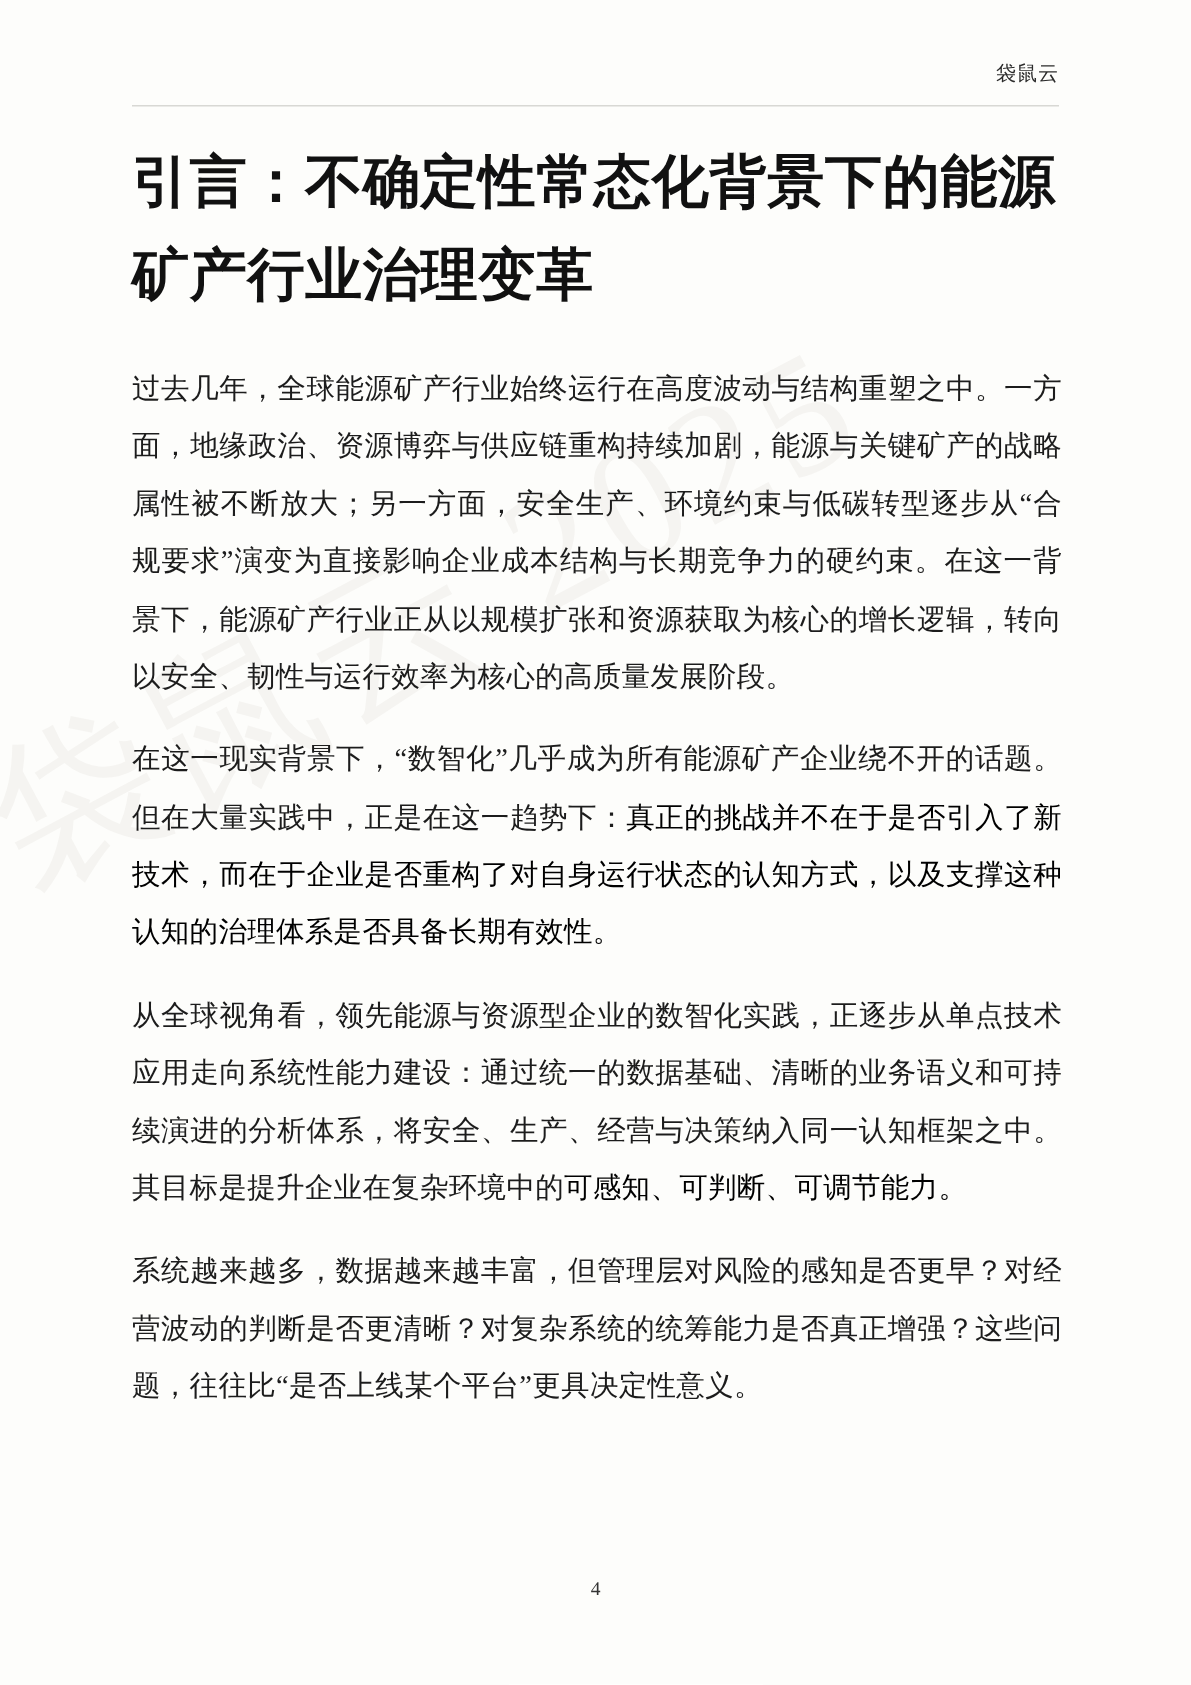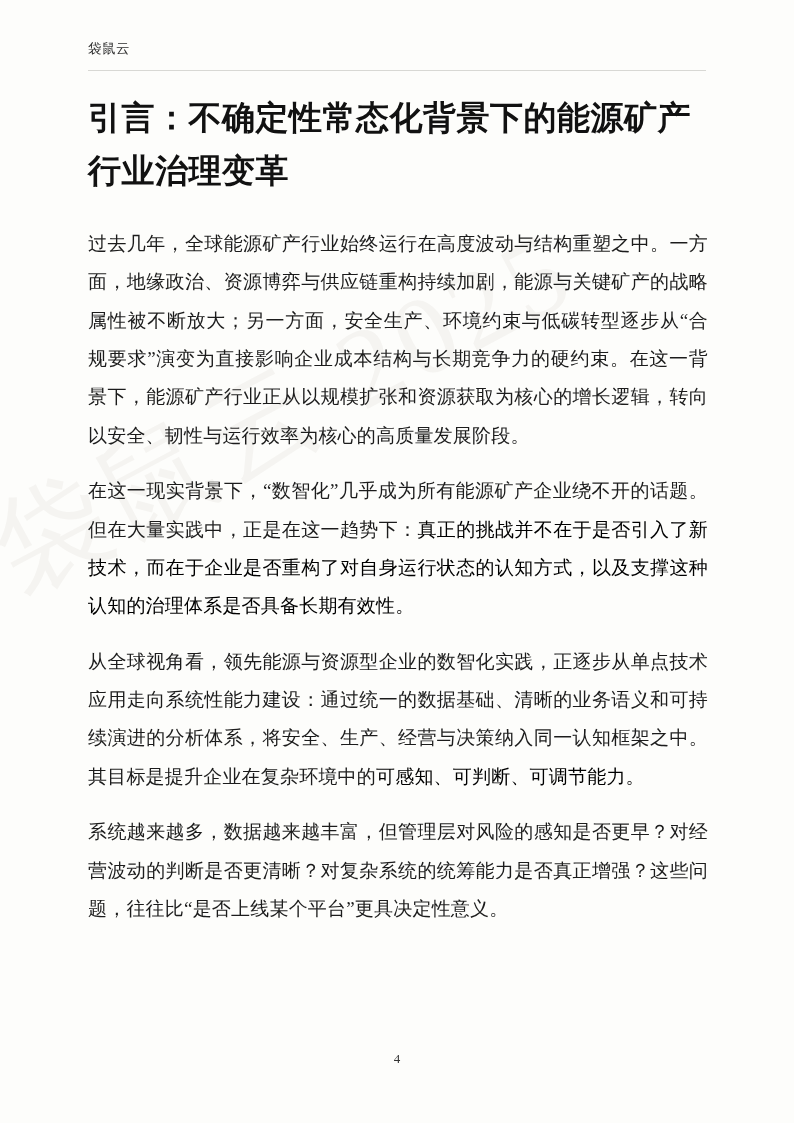--- a/index.html
+++ b/index.html
@@ -35,21 +35,21 @@
     white-space: nowrap;
     line-height: 1.1;
     z-index: 0;
   }
   .header {
     position: absolute;
     top: 40px;
     left: 88px;
     right: 88px;
     display: flex;
-    justify-content: flex-start;
+    justify-content: flex-end;
     align-items: baseline;
     font-size: 13.5px;
     color: #2b2b2b;
     z-index: 2;
   }
   .header .brand {
     letter-spacing: 0.5px;
   }
   .header .doc-title {
     letter-spacing: 0.3px;
@@ -63,21 +63,21 @@
     z-index: 2;
   }
   .content {
     position: absolute;
     top: 92px;
     left: 88px;
     right: 86px;
     z-index: 1;
   }
   h1.chapter-title {
-    font-size: 33px;
+    font-size: 38px;
     font-weight: 700;
     line-height: 1.62;
     margin: 0 0 26px 0;
     letter-spacing: 0.5px;
     color: #111;
   }
   p.body-para {
     font-size: 19px;
     line-height: 2.02;
     margin: 0 0 17px 0;

